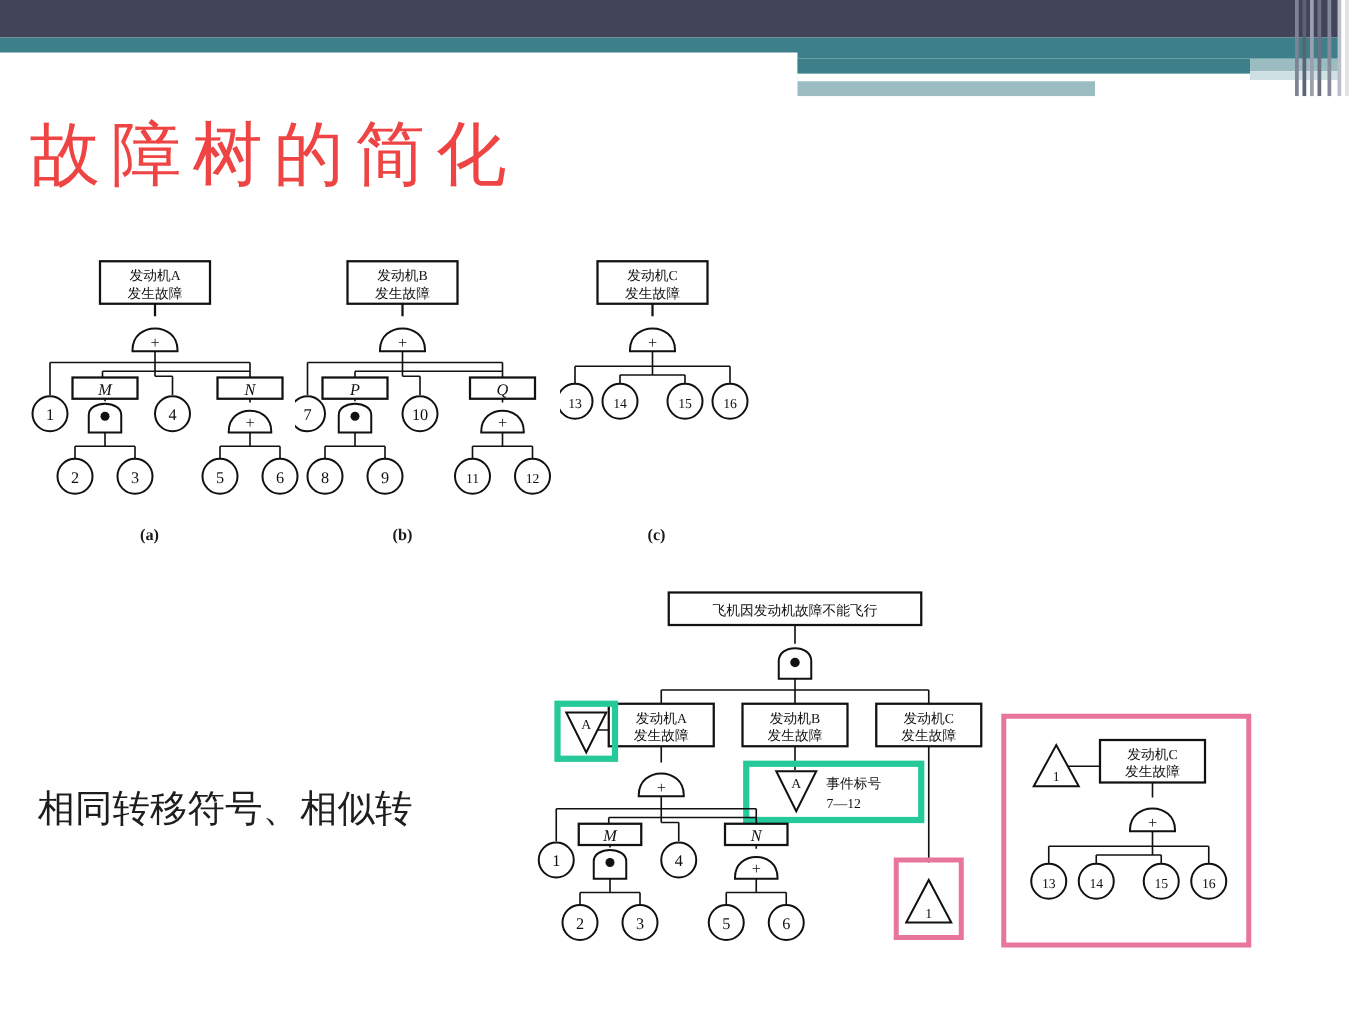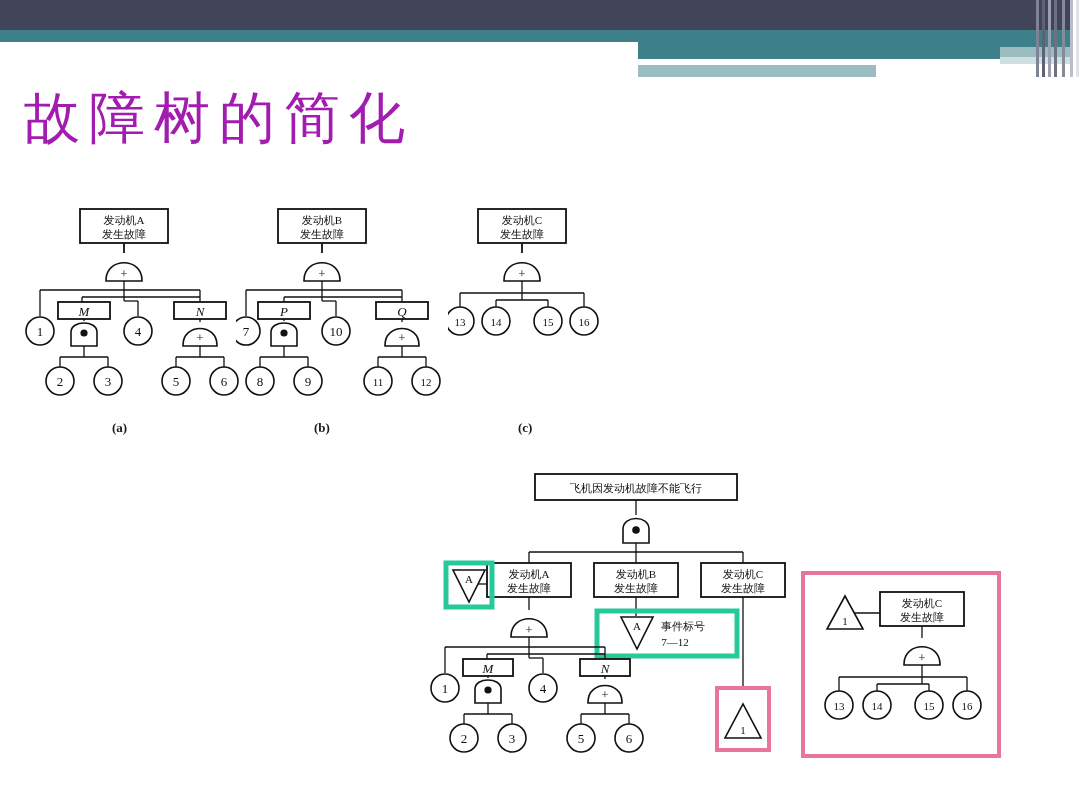--- a/index.html
+++ b/index.html
@@ -23,22 +23,22 @@
   .step-teal{position:absolute;left:638px;top:47px;width:362px;height:12px;background:#3d8089;}
   .step-white{position:absolute;left:638px;top:59px;width:362px;height:6px;background:#ffffff;}
   .step-mid{position:absolute;left:638px;top:65px;width:238px;height:12px;background:#9bbcc0;}
   .step-white2{position:absolute;left:876px;top:65px;width:196px;height:12px;background:#ffffff;}
   .vstripe{position:absolute;top:0;width:3px;height:77px;}
   .hdr-bottom-white{position:absolute;left:0;top:77px;width:1080px;height:18px;background:#ffffff;}
 
   
   .title{
     position:absolute;left:24px;top:92px;
-    font-family:Liberation Mono, monospace;
-    font-size:56px;color:#a21caf;letter-spacing:9px;font-weight:400;
+    font-family:Liberation Sans, sans-serif;
+    font-size:56px;color:#ef4444;letter-spacing:9px;font-weight:400;
     line-height:1.1;white-space:nowrap;
   }
 
   
   .caption{
     position:absolute;left:30px;top:628px;width:400px;
     font-family:"Liberation Serif","DejaVu Serif",serif;
     font-size:30px;color:#1d1d1d;line-height:1.32;letter-spacing:0px;
   }
   .caption div{white-space:nowrap;}
@@ -216,20 +216,21 @@
     <circle class="sh" cx="48" cy="116" r="14"></circle>
     <text class="nums" x="48" y="121" text-anchor="middle">14</text>
     <circle class="sh" cx="100" cy="116" r="14"></circle>
     <text class="nums" x="100" y="121" text-anchor="middle">15</text>
     <circle class="sh" cx="136" cy="116" r="14"></circle>
     <text class="nums" x="136" y="121" text-anchor="middle">16</text>
   </svg>
   <div class="figlabel" style="left:518px;top:420px;">(c)</div>
 
   <div class="caption">
+    <div>相同转移符号、相似转</div>
   </div>
 
   <svg class="ft" style="position:absolute;left:425px;top:470px;" width="580" height="300" viewBox="0 0 580 300">
 
     <rect class="bx" x="110" y="4" width="202" height="26"></rect>
     <text class="zh" x="211" y="22" text-anchor="middle">飞机因发动机故障不能飞行</text>
     <line class="ln" x1="211" y1="30" x2="211" y2="45"></line>
 
     <path class="sh" d="M198,73 L198,59 C198,45 224,45 224,59 L224,73 Z"></path>
     <circle cx="211" cy="60" r="3.8" fill="#111"></circle>

